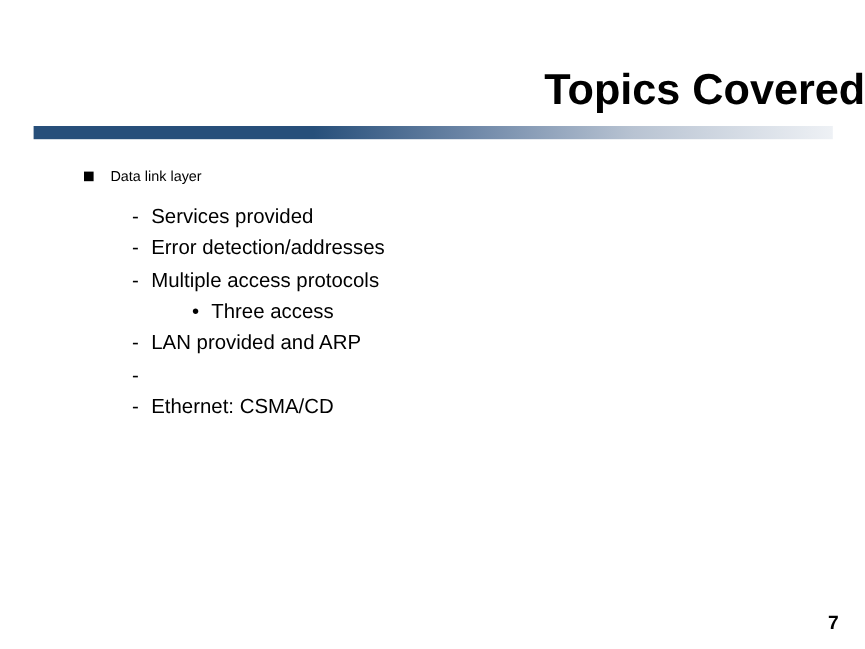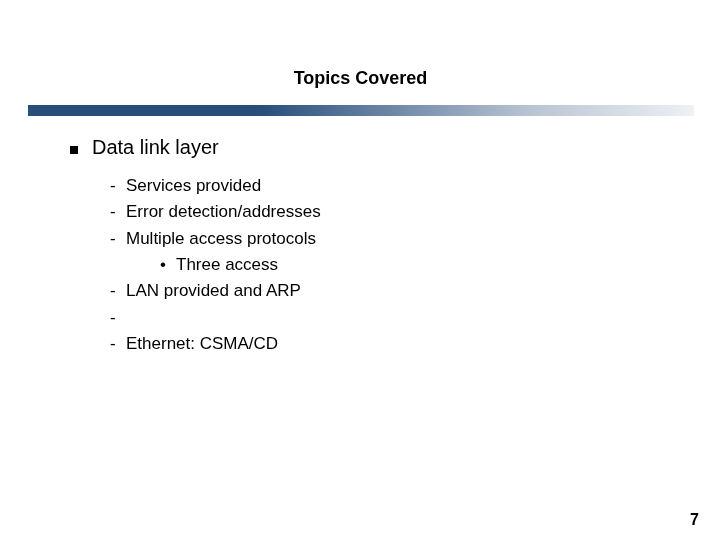--- a/index.html
+++ b/index.html
@@ -14,45 +14,45 @@
     overflow: hidden;
   }
   .slide {
     width: 721px;
     height: 541px;
     position: relative;
     box-sizing: border-box;
   }
   .title {
     position: absolute;
-    top: 68px;
+    top: 54px;
     left: 0;
     width: 100%;
-    text-align: center;
-    font-size: 18px;
+    text-align: right;
+    font-size: 36px;
     font-weight: bold;
   }
   .divider {
     position: absolute;
     top: 105px;
     left: 28px;
     width: 666px;
     height: 11px;
     background: linear-gradient(to right, #274f7a 0%, #274f7a 35%, #6f88a8 55%, #b8c3d2 75%, #eef1f5 100%);
   }
   .content {
     position: absolute;
     top: 136px;
     left: 70px;
     width: 600px;
   }
   .lvl1 {
     display: flex;
     align-items: baseline;
-    font-size: 20px;
+    font-size: 12px;
     margin-bottom: 14px;
   }
   .lvl1 .bullet {
     width: 8px;
     height: 8px;
     background: #000;
     margin-right: 14px;
     margin-top: 7px;
     flex-shrink: 0;
   }

